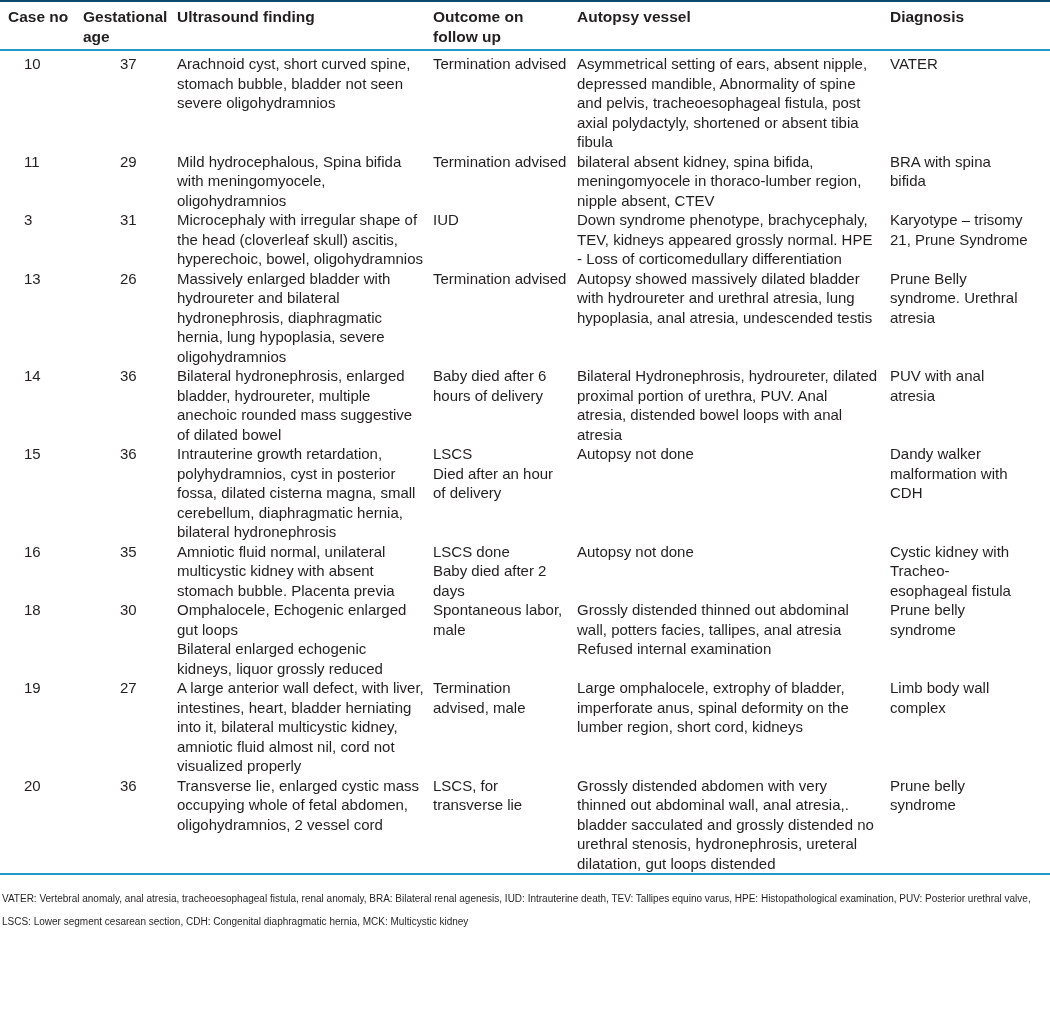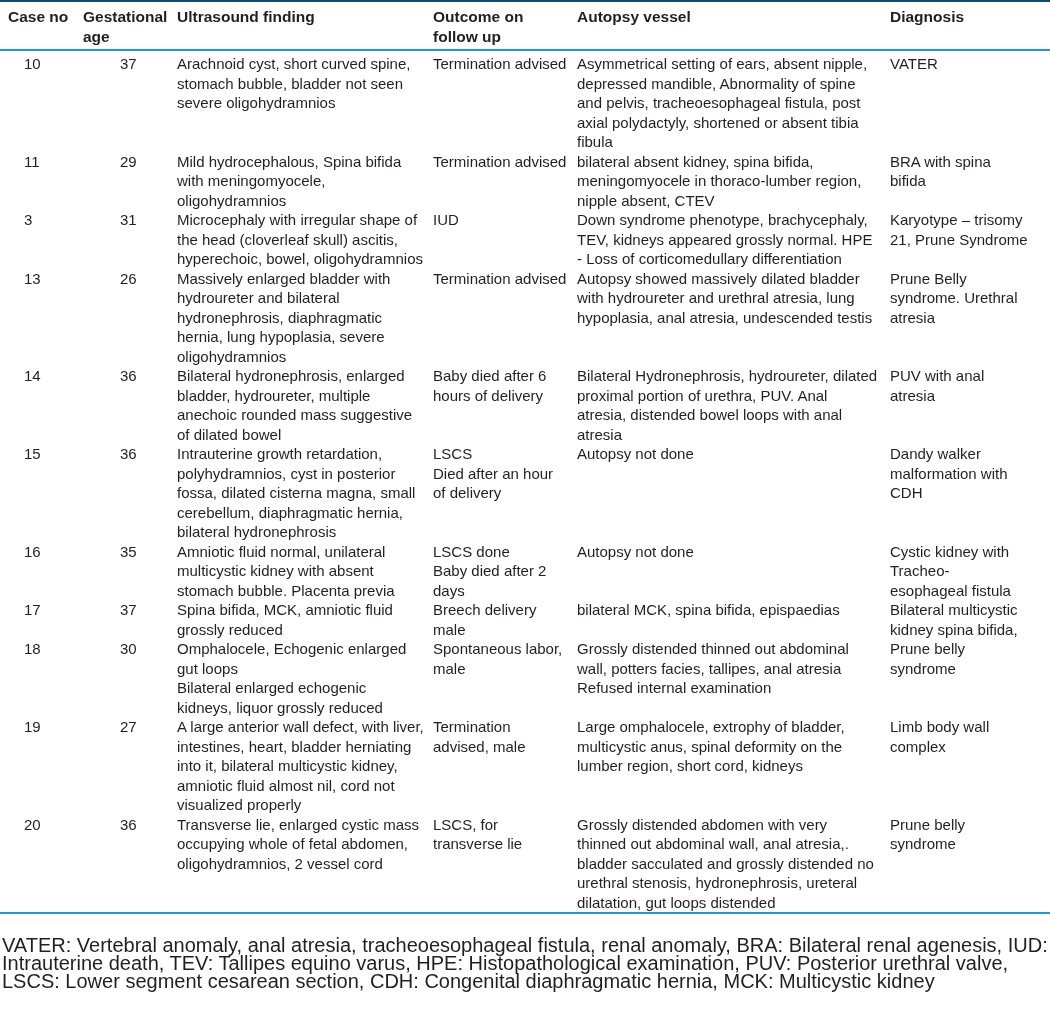--- a/index.html
+++ b/index.html
@@ -51,23 +51,23 @@
   }
   tbody tr:first-child td { padding-top: 3px; }
   tbody td:nth-child(1) { padding-left: 24px; }
   tbody td:nth-child(2) { padding-left: 37px; }
   tbody td:nth-child(3) { padding-right: 8px; }
   tbody td:nth-child(4) { padding-right: 8px; margin-top: 9px; }
   tbody td:nth-child(5) { padding-right: 12px; }
   tbody td:nth-child(6) { padding-right: 20px; }
 
   .footnote {
-    font-size: 20px;
-    line-height: 18px;
-    padding: 22px 2px 0 2px;
+    font-size: 10px;
+    line-height: 23px;
+    padding: 12px 2px 0 2px;
     color: #231f20;
   }
 </style>
 </head>
 <body>
 
 <div id="page">
   <table class="data-table">
     <colgroup>
       <col class="c-case">
@@ -140,43 +140,35 @@
         <tr>
           <td>16</td>
           <td>35</td>
           <td>Amniotic fluid normal, unilateral multicystic kidney with absent stomach bubble. Placenta previa</td>
           <td>LSCS done
 Baby died after 2 days</td>
           <td>Autopsy not done</td>
           <td>Cystic kidney with Tracheo- esophageal fistula</td>
         </tr>
         <tr>
-          <td>17</td>
-          <td>37</td>
-          <td>Spina bifida, MCK, amniotic fluid grossly reduced</td>
-          <td>Breech delivery male</td>
-          <td>bilateral MCK, spina bifida, epispaedias</td>
-          <td>Bilateral multicystic kidney spina bifida,</td>
-        </tr>
-        <tr>
           <td>18</td>
           <td>30</td>
           <td>Omphalocele, Echogenic enlarged gut loops
 Bilateral enlarged echogenic kidneys, liquor grossly reduced</td>
           <td>Spontaneous labor, male</td>
           <td>Grossly distended thinned out abdominal wall, potters facies, tallipes, anal atresia
 Refused internal examination</td>
           <td>Prune belly syndrome</td>
         </tr>
         <tr>
           <td>19</td>
           <td>27</td>
           <td>A large anterior wall defect, with liver, intestines, heart, bladder herniating into it, bilateral multicystic kidney, amniotic fluid almost nil, cord not visualized properly</td>
           <td>Termination advised, male</td>
-          <td>Large omphalocele, extrophy of bladder, multicystic anus, spinal deformity on the lumber region, short cord, kidneys</td>
+          <td>Large omphalocele, extrophy of bladder, imperforate anus, spinal deformity on the lumber region, short cord, kidneys</td>
           <td>Limb body wall complex</td>
         </tr>
         <tr>
           <td>20</td>
           <td>36</td>
           <td>Transverse lie, enlarged cystic mass occupying whole of fetal abdomen, oligohydramnios, 2 vessel cord</td>
           <td>LSCS, for transverse lie</td>
           <td>Grossly distended abdomen with very thinned out abdominal wall, anal atresia,. bladder sacculated and grossly distended no urethral stenosis, hydronephrosis, ureteral dilatation, gut loops distended</td>
           <td>Prune belly syndrome</td>
         </tr>

